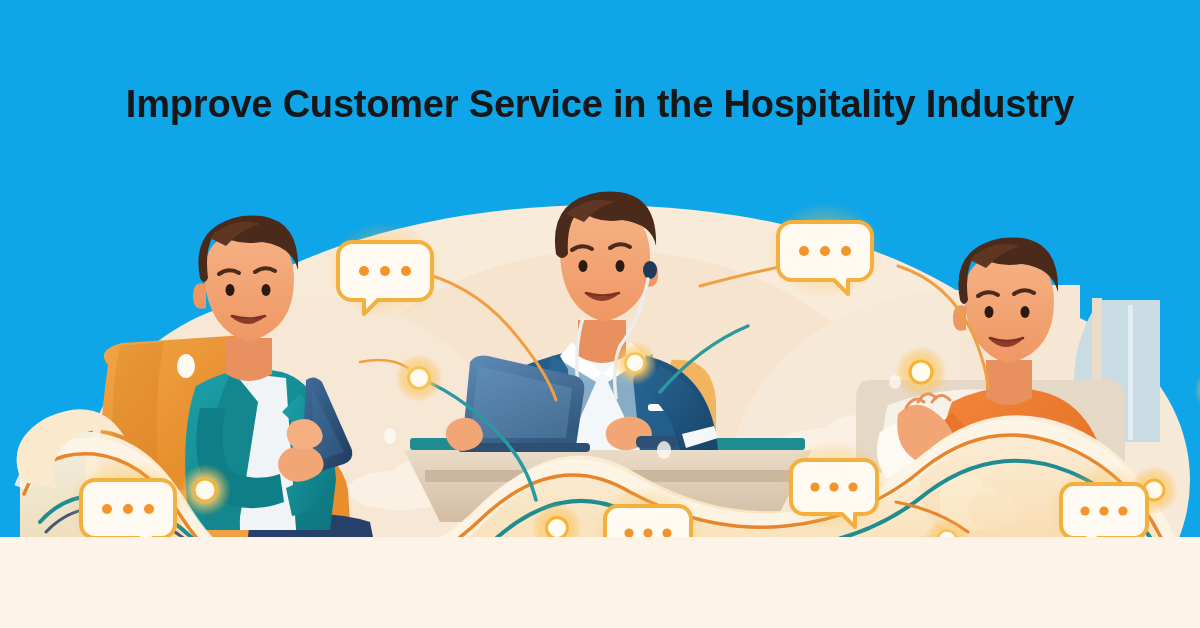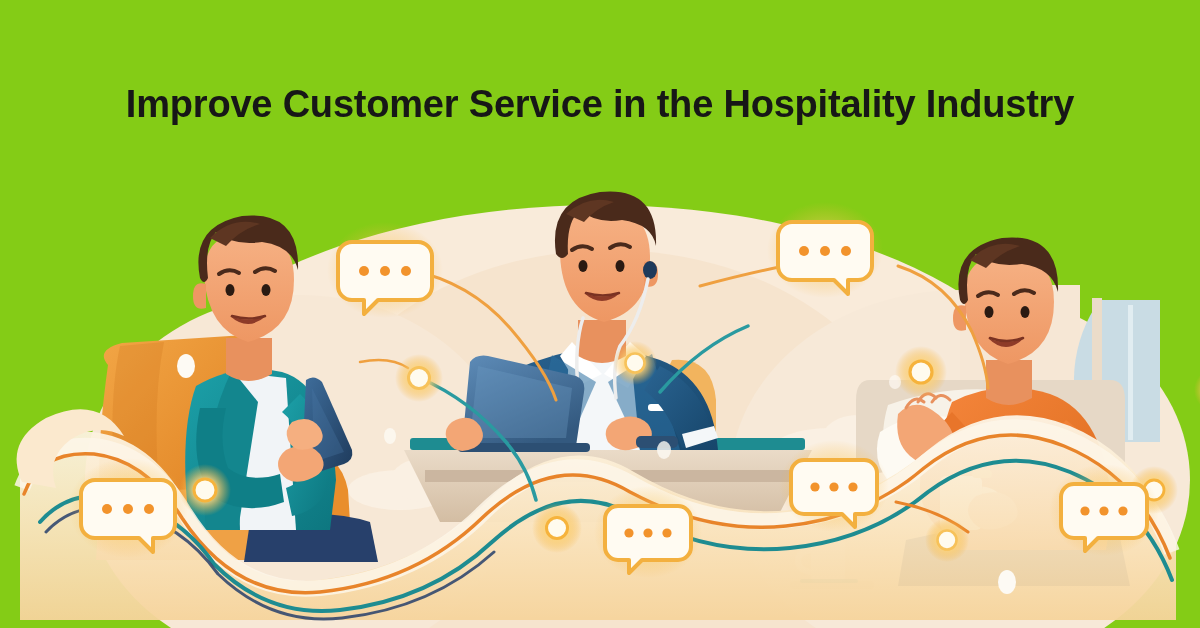--- a/index.html
+++ b/index.html
@@ -7,22 +7,22 @@
     margin: 0;
     padding: 0;
     background: #FDF3E8;
   }
   body {
     font-family: "Liberation Sans", sans-serif;
   }
   #banner {
     position: relative;
     width: 1200px;
-    height: 628px;
-    background: #84cc16;
+    height: 537px;
+    background: #0ea5e9;
     overflow: hidden;
   }
   #page-title {
     position: absolute;
     top: 58px;
     left: 0;
     width: 1200px;
     text-align: center;
     font-size: 38px;
     font-weight: 700;

